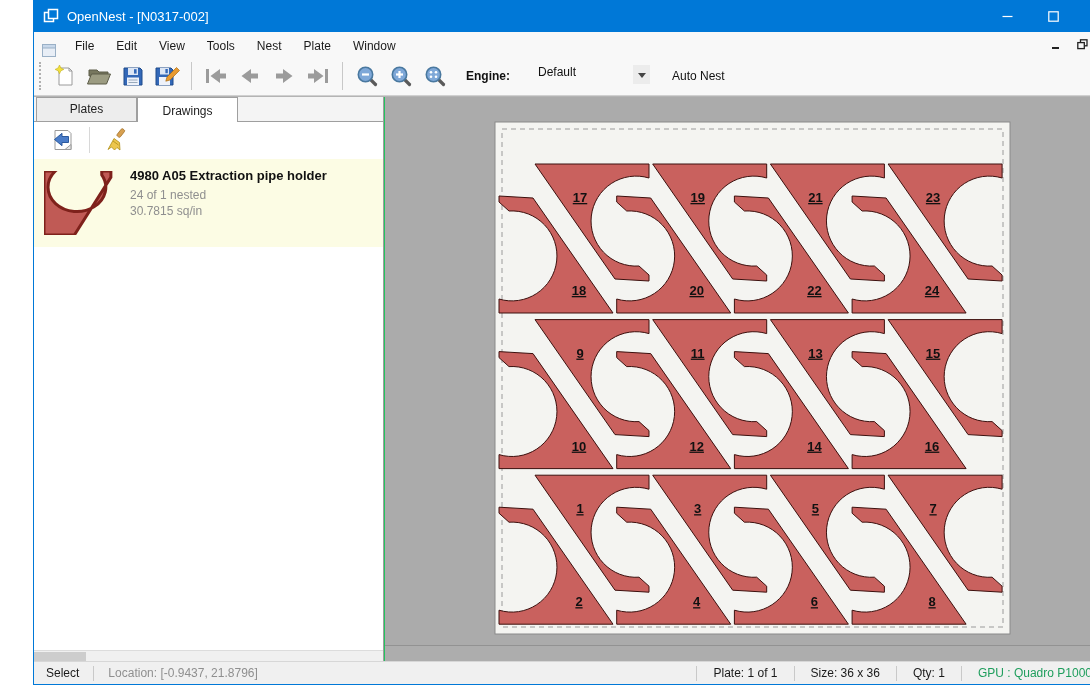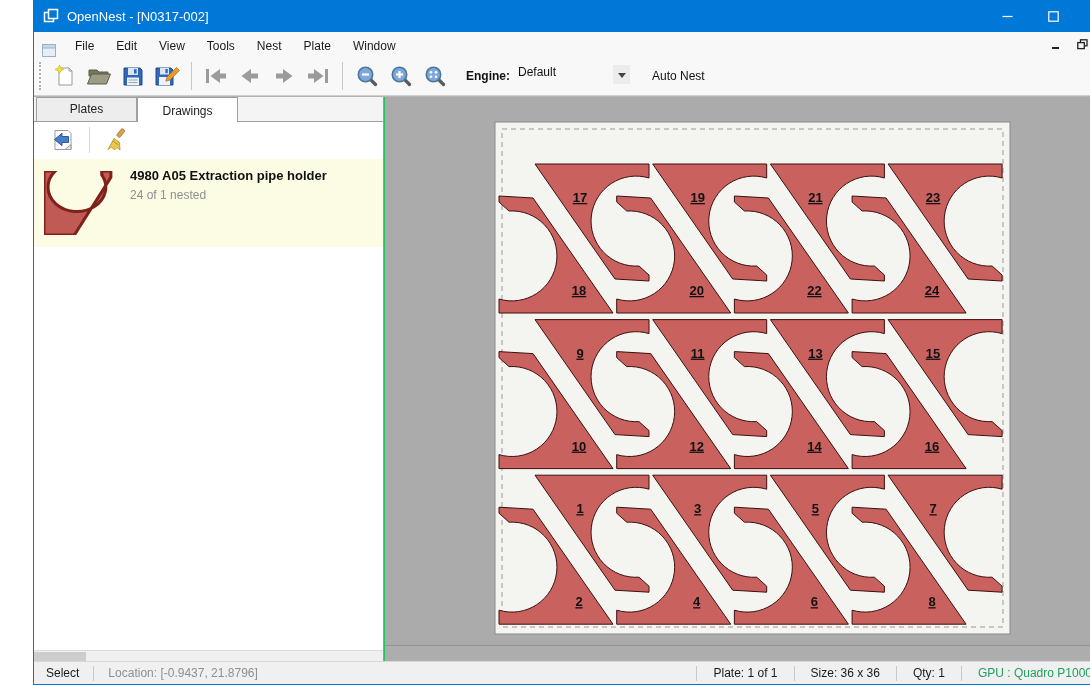--- a/index.html
+++ b/index.html
@@ -18,21 +18,21 @@
   .menubar .childicon { margin:0 8px 0 8px; display:flex; }
   .menu-item { padding:4px 11px; color:#1a1a1a; cursor:default; }
   .mdi-btns { position:absolute; right:6px; top:0; height:25px; display:flex; align-items:center; gap:10px; }
   .mdi-btn { width:16px; height:16px; display:flex; align-items:center; justify-content:center; }
 
   
   .toolbar { position:absolute; left:0; top:57px; right:0; height:39px; background:#f8f8f8; border-bottom:1px solid #d0d0d0; display:flex; align-items:center; }
   .grip { width:3px; height:28px; border-left:2px dotted #b0b0b0; margin:0 6px 0 5px; }
   .tb-btn { width:32px; height:32px; display:flex; align-items:center; justify-content:center; border-radius:2px; margin:0 1px; }
   .tb-sep { width:1px; height:28px; background:#c8c8c8; margin:0 7px; }
-  .engine-wrap { display:flex; align-items:center; margin-left:14px; }
+  .engine-wrap { display:flex; align-items:center; margin-left:14px;gap:20px; }
   .engine-label { font-weight:bold; color:#111; margin-right:8px; }
   .engine-combo { display:flex; align-items:flex-start; width:112px; height:22px; background:#f8f8f8; }
   .engine-value { flex:1; color:#111; }
   .combo-arrow { width:17px; height:19px; background:#ececec; display:flex; align-items:center; justify-content:center; }
   .combo-arrow:after { content:""; border:4px solid transparent; border-top:5px solid #444; margin-top:5px; }
   .autonest { margin-left:14px; padding:5px 8px; color:#111; }
 
   
   .main { position:absolute; left:0; top:96px; right:0; bottom:23px; border-top:1px solid #b4b4b4; }
   .sidepanel { position:absolute; left:0; top:0; width:350px; bottom:0; background:#fff; border-right:1px solid #9c9c9c; }
@@ -255,20 +255,21 @@
 
       <div class="drawing-item">
         <div class="thumb-box">
           <svg width="76" height="64" viewBox="0 0 100 100" preserveAspectRatio="none">
             <path d="M0,0 L15,0 A38,38 0 1 0 76,6 L76,0 L88,0 L88,10 L40,100 L0,100 Z" fill="#c05a55" stroke="#7e211b" stroke-width="3" vector-effect="non-scaling-stroke"></path>
           </svg>
         </div>
         <div class="item-text">
           <div class="item-title">4980 A05 Extraction pipe holder</div>
           <div class="item-line">24 of 1 nested</div>
+          <div class="item-line">30.7815 sq/in</div>
         </div>
       </div>
 
       <div class="panel-hscroll">
         <div class="thumb"></div>
       </div>
     </div>
 
     <div class="canvas">
       <svg width="739" height="566" viewBox="0 0 739 566">

